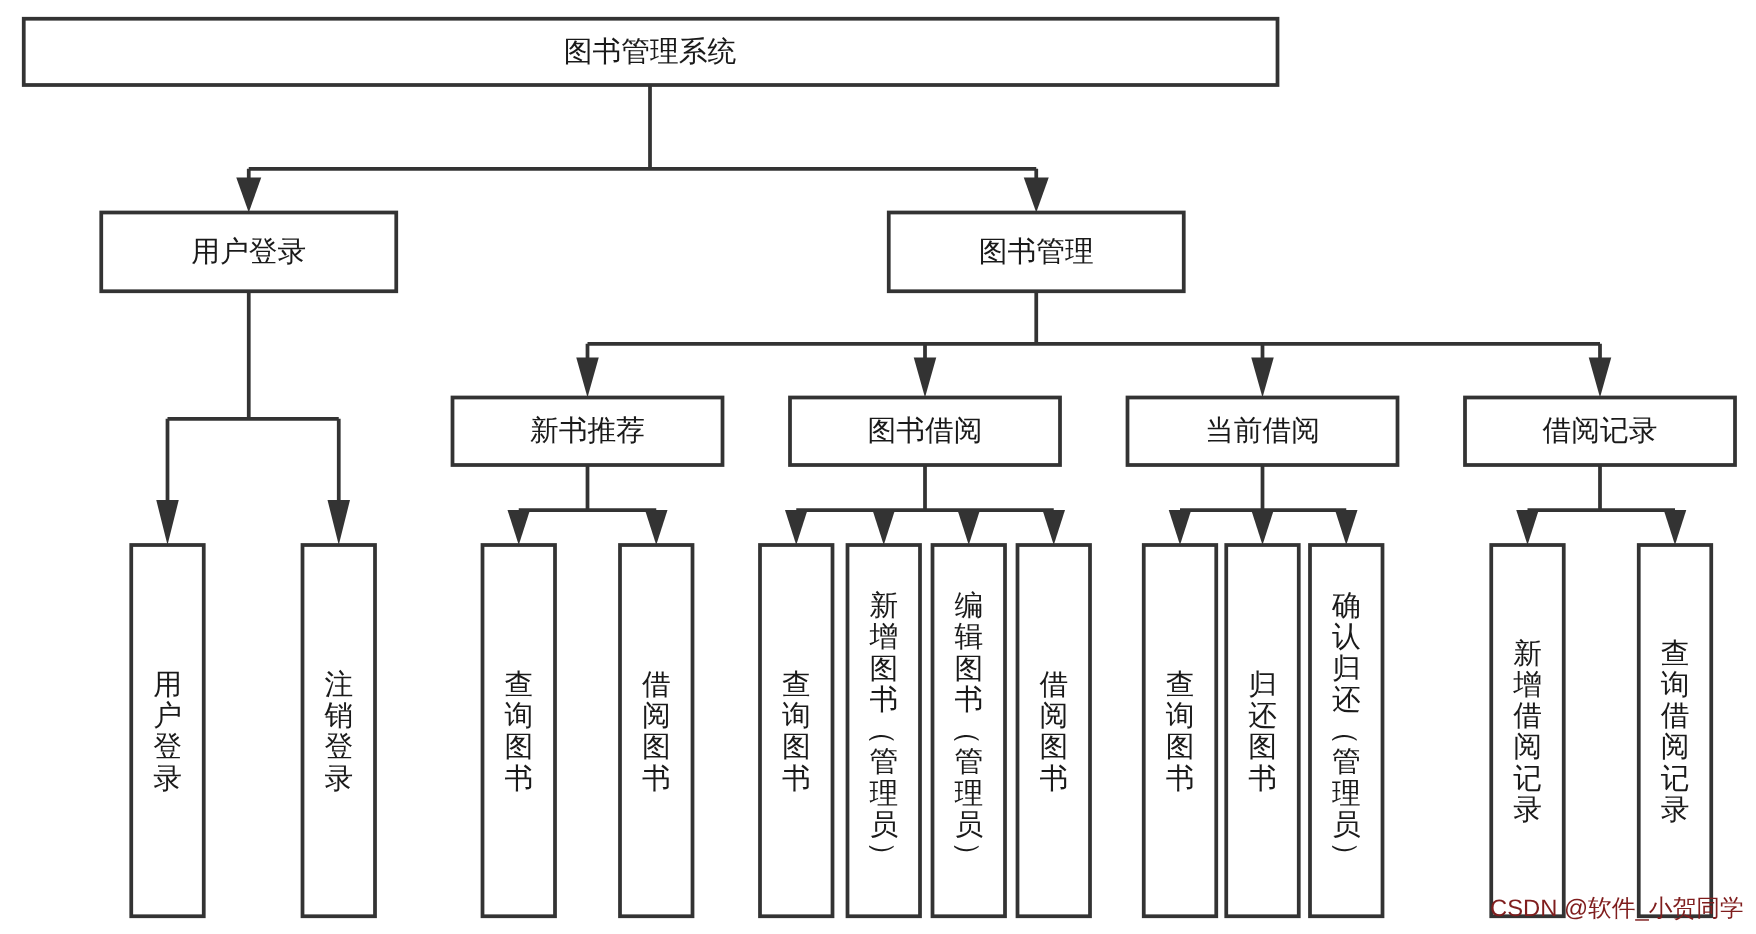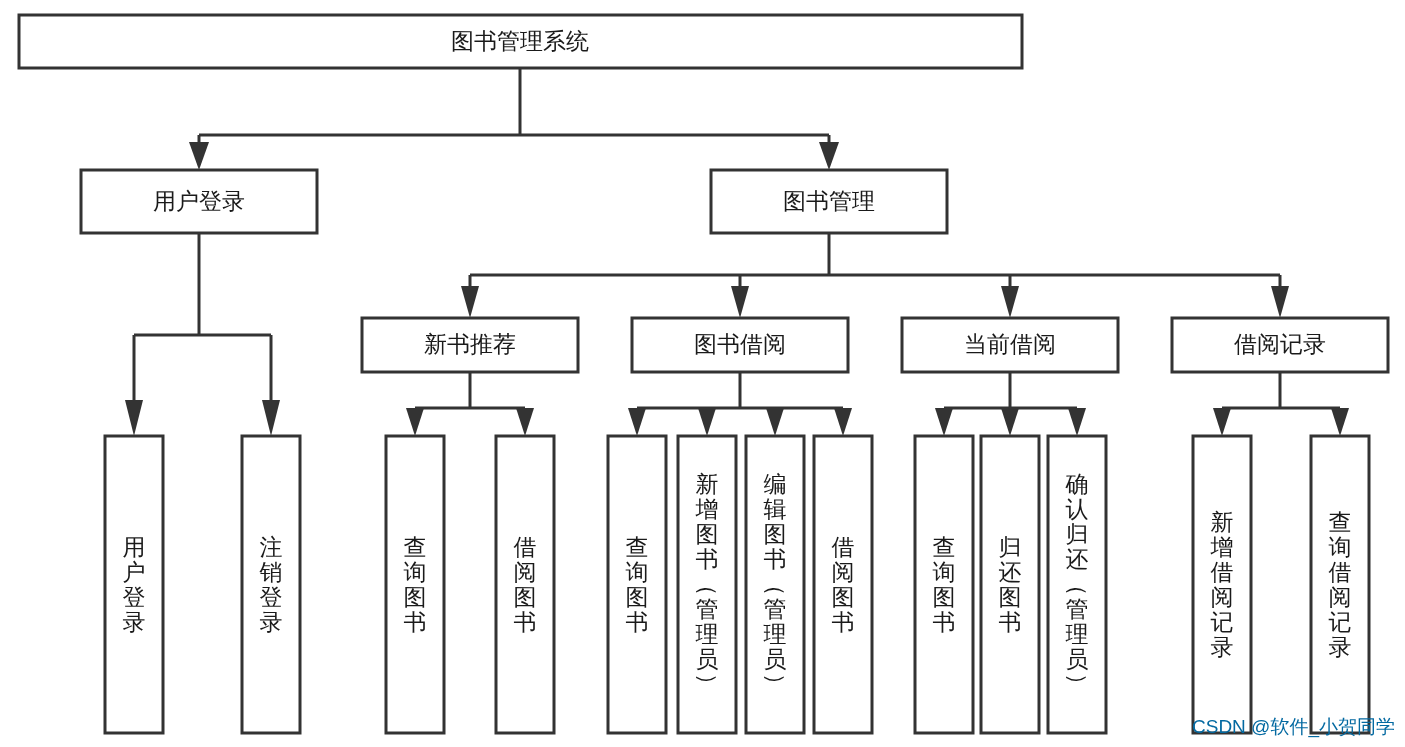--- a/index.html
+++ b/index.html
@@ -65,21 +65,21 @@
     display: block;
     transform: rotate(90deg);
     transform-origin: center center;
   }
   .watermark {
     position: absolute;
     left: 1192px;
     top: 714px;
     font-family: "Liberation Sans", "DejaVu Sans", sans-serif;
     font-size: 19px;
-    color: #0369a1;
+    color: #7f1d1d;
     white-space: nowrap;
     user-select: none;
   }
 </style>
 </head>
 <body>
 
 <div id="diagram-root">
 
   <svg class="diagram-canvas" viewBox="0 0 1405 747">

